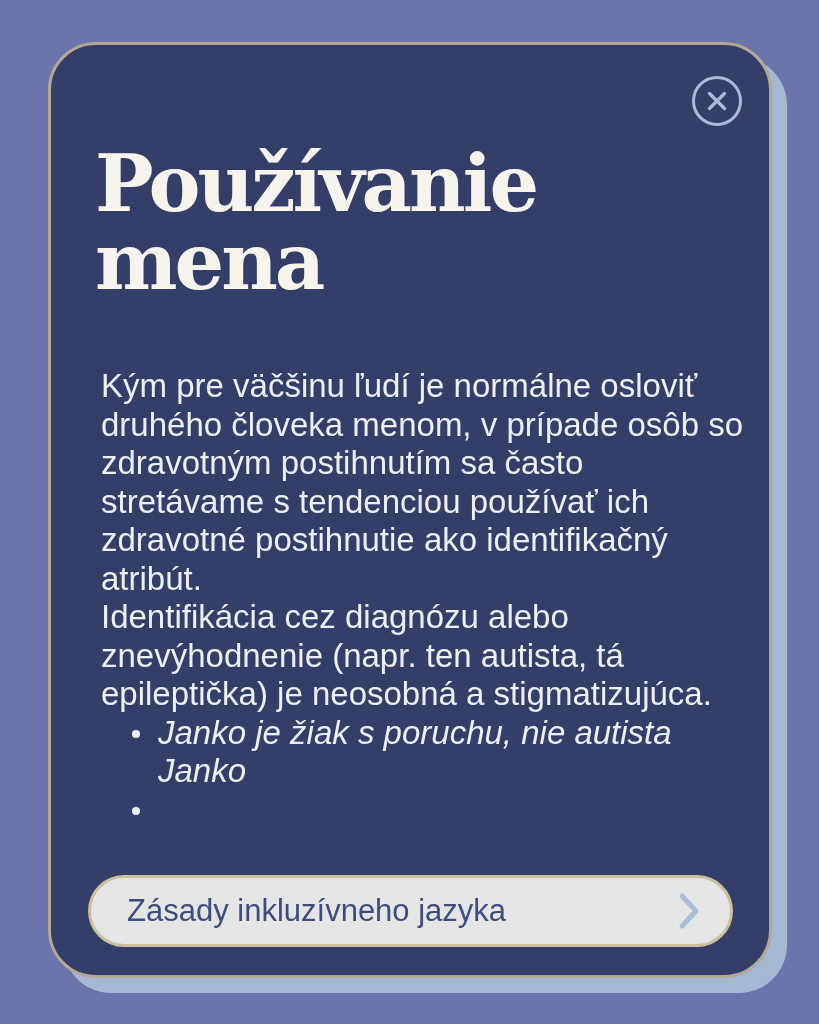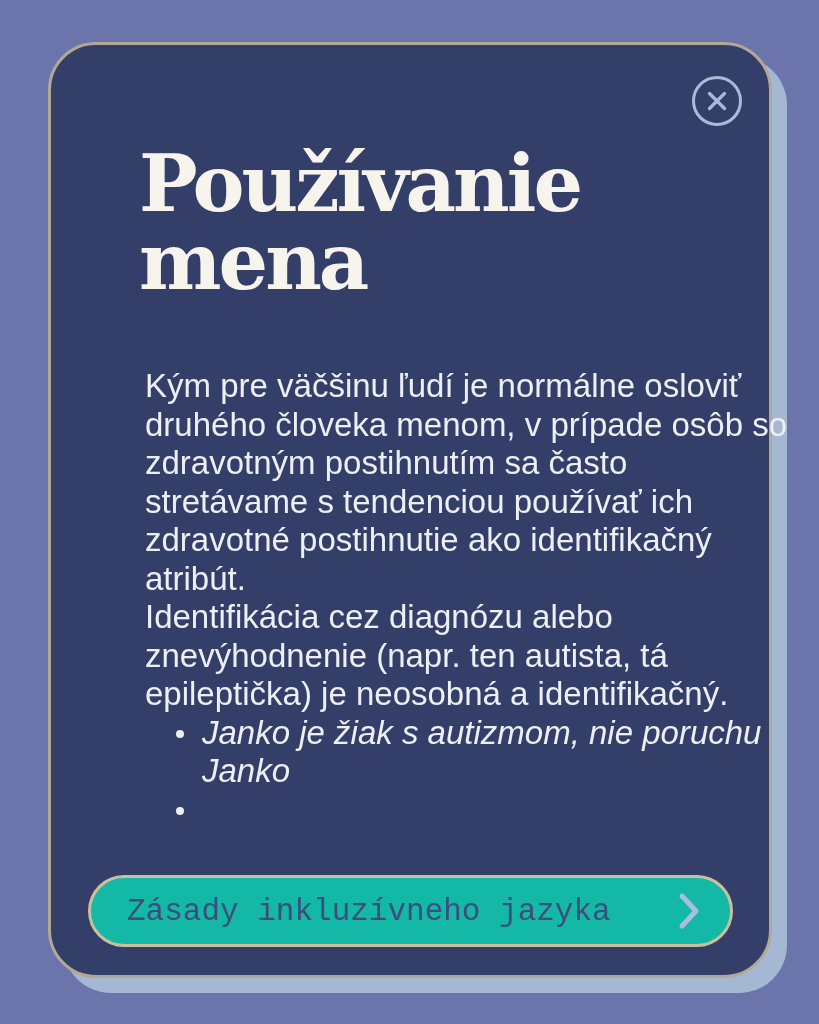--- a/index.html
+++ b/index.html
@@ -20,21 +20,20 @@
     position: absolute;
     left: 48px;
     top: 42px;
     width: 724px;
     height: 936px;
     box-sizing: border-box;
     background: #333F69;
     border: 3px solid #B3A896;
     border-radius: 48px;
     box-shadow: 15px 15px 0 0 #A4B8D4;
-    padding-left: 44px;
   }
   .close-btn {
     position: absolute;
     top: 31px;
     right: 27px;
     width: 50px;
     height: 50px;
     box-sizing: border-box;
     background: transparent;
     border: 3px solid #A8BCDA;
@@ -87,29 +86,29 @@
     font-style: italic;
     white-space: pre-line;
   }
   .footer-btn {
     position: absolute;
     left: 37px;
     bottom: 28px;
     width: 645px;
     height: 72px;
     box-sizing: border-box;
-    background: #14b8a6;
+    background: #e5e5e5;
     border: 3px solid #CCBF9D;
     border-radius: 36px;
     cursor: pointer;
     display: flex;
     align-items: center;
     justify-content: space-between;
     padding: 0 30px 0 36px;
-    font-family: Liberation Mono, monospace;
+    font-family: Liberation Sans, sans-serif;
   }
   .footer-btn-label {
     font-size: 31px;
     color: #3D4D7D;
   }
   .footer-btn svg { display: block; }
 </style>
 </head>
 <body>
 
@@ -127,25 +126,25 @@
 
     <div class="card-body">
       <p class="para">Kým pre väčšinu ľudí je normálne osloviť
 druhého človeka menom, v prípade osôb so
 zdravotným postihnutím sa často
 stretávame s tendenciou používať ich
 zdravotné postihnutie ako identifikačný
 atribút.</p>
       <p class="para">Identifikácia cez diagnózu alebo
 znevýhodnenie (napr. ten autista, tá
-epileptička) je neosobná a identifikačný.</p>
+epileptička) je neosobná a stigmatizujúca.</p>
       <ul class="examples-list">
         <li>
           <span class="bullet-dot"></span>
-          <span class="bullet-text">Janko je žiak s autizmom, nie poruchu
+          <span class="bullet-text">Janko je žiak s poruchu, nie autista
 Janko</span>
         </li>
         <li>
           <span class="bullet-dot"></span>
         </li>
       </ul>
     </div>
 
     <button class="footer-btn">
       <span class="footer-btn-label">Zásady inkluzívneho jazyka</span>

